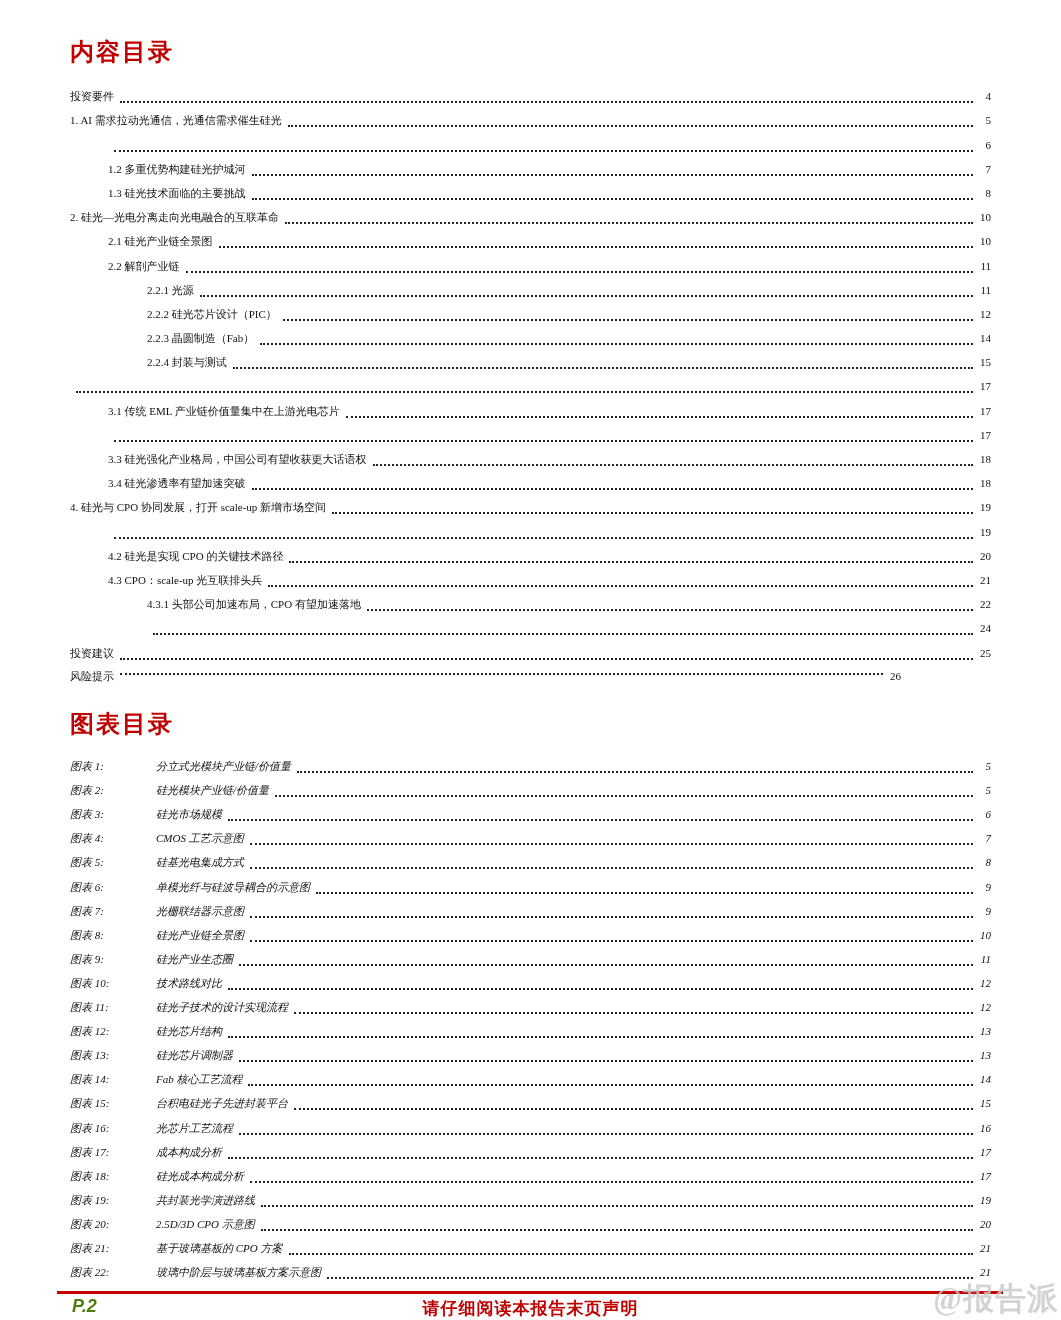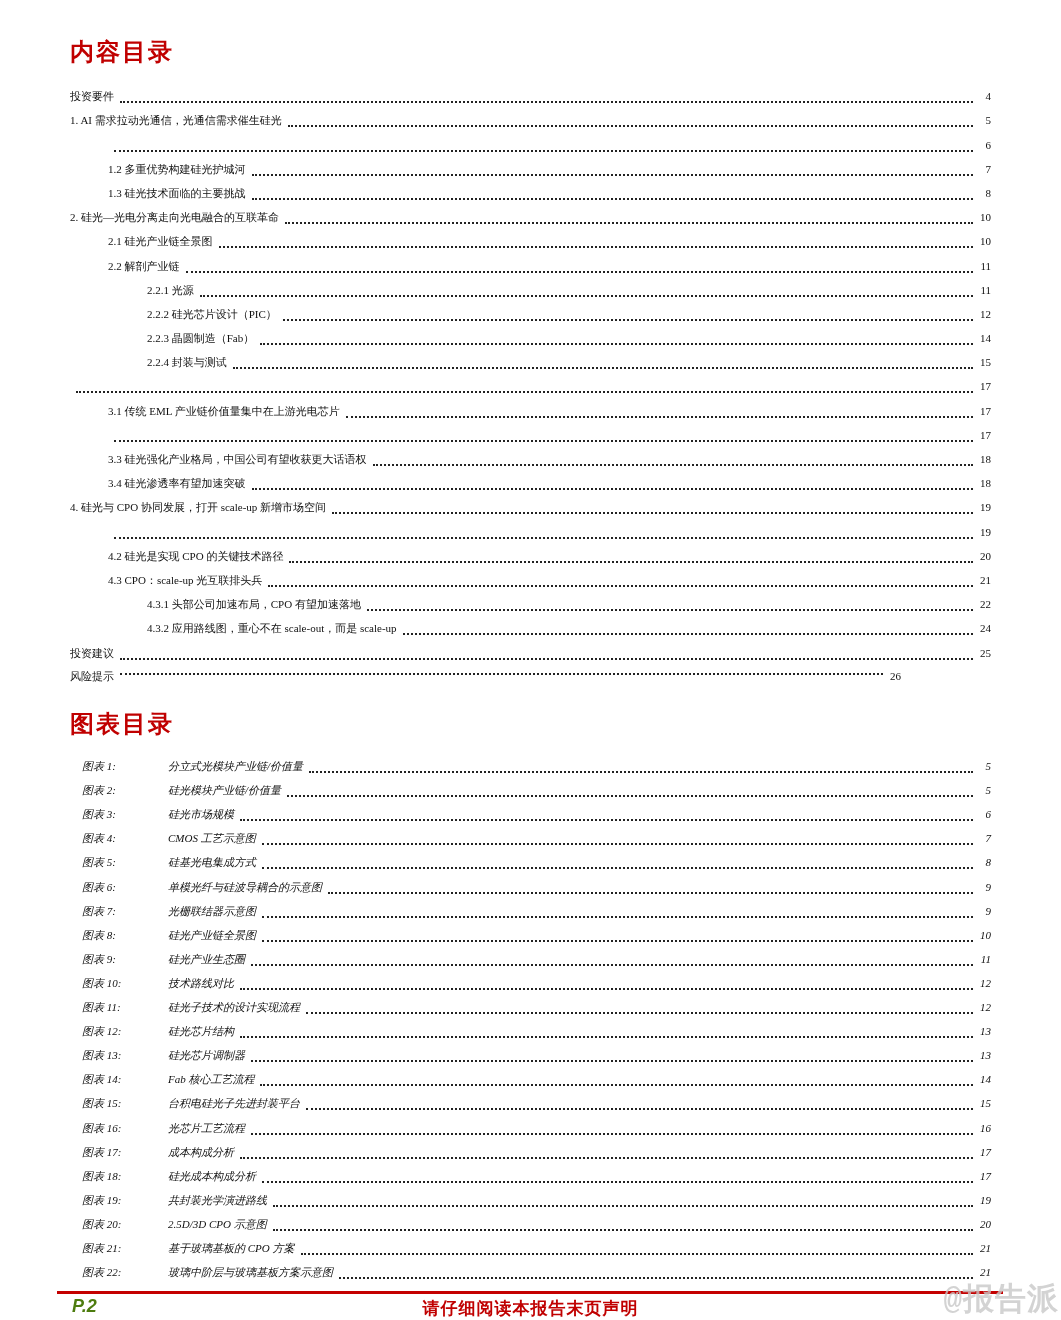--- a/index.html
+++ b/index.html
@@ -32,21 +32,21 @@
   #figure-list { top: 754px; }
 
   .toc-row, .figure-row {
     display: flex;
     align-items: flex-end;
     height: 24.2px;
     font-size: 11px;
     color: #111;
     cursor: pointer;
   }
-  .figure-row { height: 24.1px; font-style: italic; margin-left: 12px; }
+  .figure-row { height: 24.1px; font-style: italic; }
 
   .entry-text, .fig-label {
     white-space: nowrap;
     line-height: 23px;
   }
   .fig-label { min-width: 86px; }
 
   .leader {
     flex: 1 1 auto;
     border-bottom: 2px dotted #222;
@@ -91,21 +91,21 @@
     letter-spacing: 1px;
   }
   .watermark {
     position: absolute;
     right: 2px;
     top: 1278px;
     font-size: 31px;
     font-weight: bold;
     color: #c9c9c9;
     opacity: 0.8;
-    font-family: Liberation Mono, monospace;
+    font-family: Liberation Serif, serif;
     letter-spacing: 1px;
     z-index: 3;
   }
 </style>
 </head>
 <body>
 
 <div class="dir-heading" id="toc-heading">内容目录</div>
 
 <div class="entry-list" id="toc-list">
@@ -209,21 +209,20 @@
       <span class="entry-text">4.3 CPO：scale-up 光互联排头兵</span>
       <span class="leader"></span>
       <span class="pagenum">21</span>
     </div>
     <div class="toc-row lvl2">
       <span class="entry-text">4.3.1 头部公司加速布局，CPO 有望加速落地</span>
       <span class="leader"></span>
       <span class="pagenum">22</span>
     </div>
     <div class="toc-row lvl2">
-      <span class="entry-text">4.3.2 应用路线图，重心不在 scale-out，而是 scale-up</span>
       <span class="leader"></span>
       <span class="pagenum">24</span>
     </div>
     <div class="toc-row">
       <span class="entry-text">投资建议</span>
       <span class="leader"></span>
       <span class="pagenum">25</span>
     </div>
     <div class="toc-row short">
       <span class="entry-text">风险提示</span>

